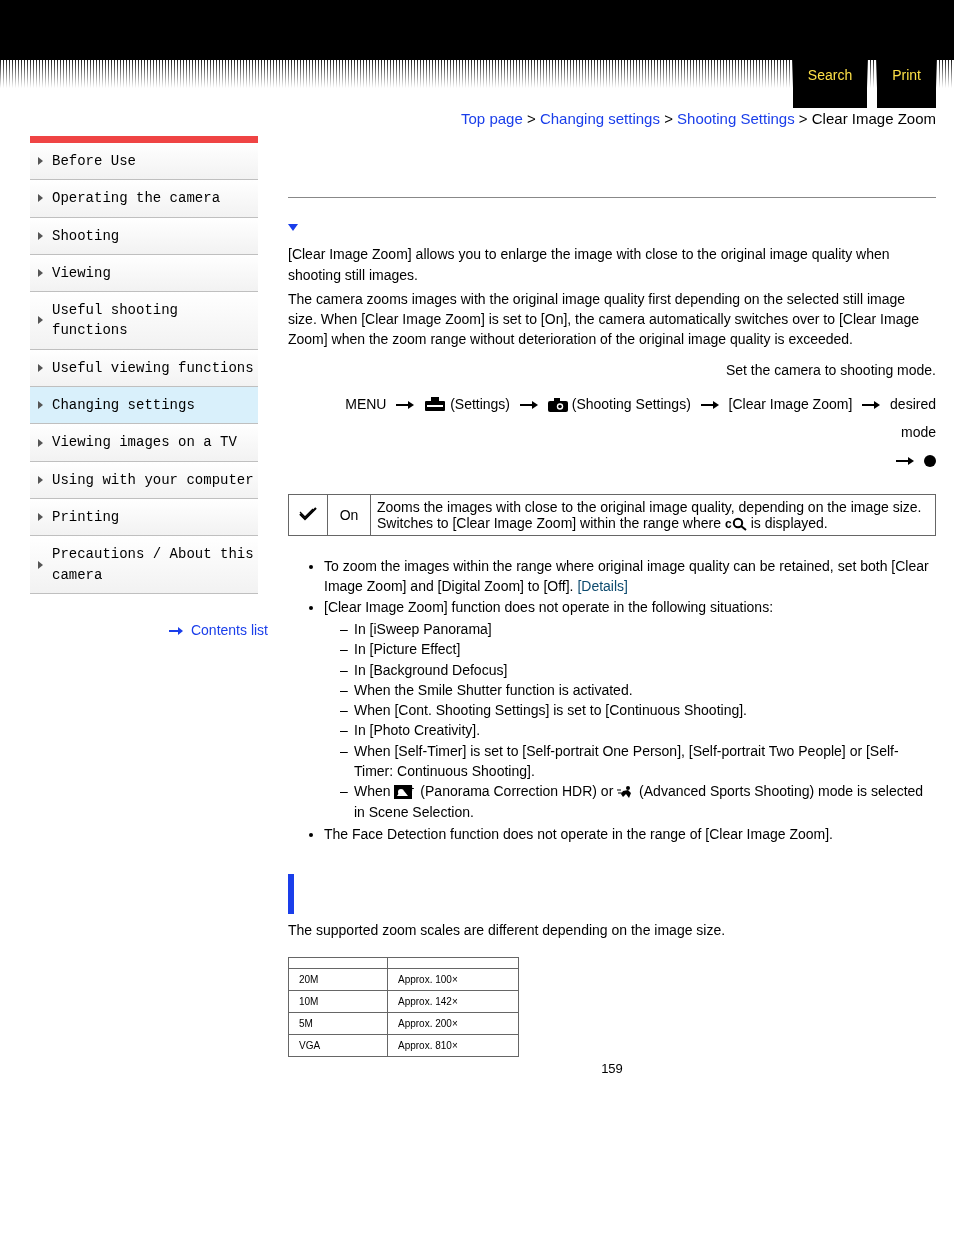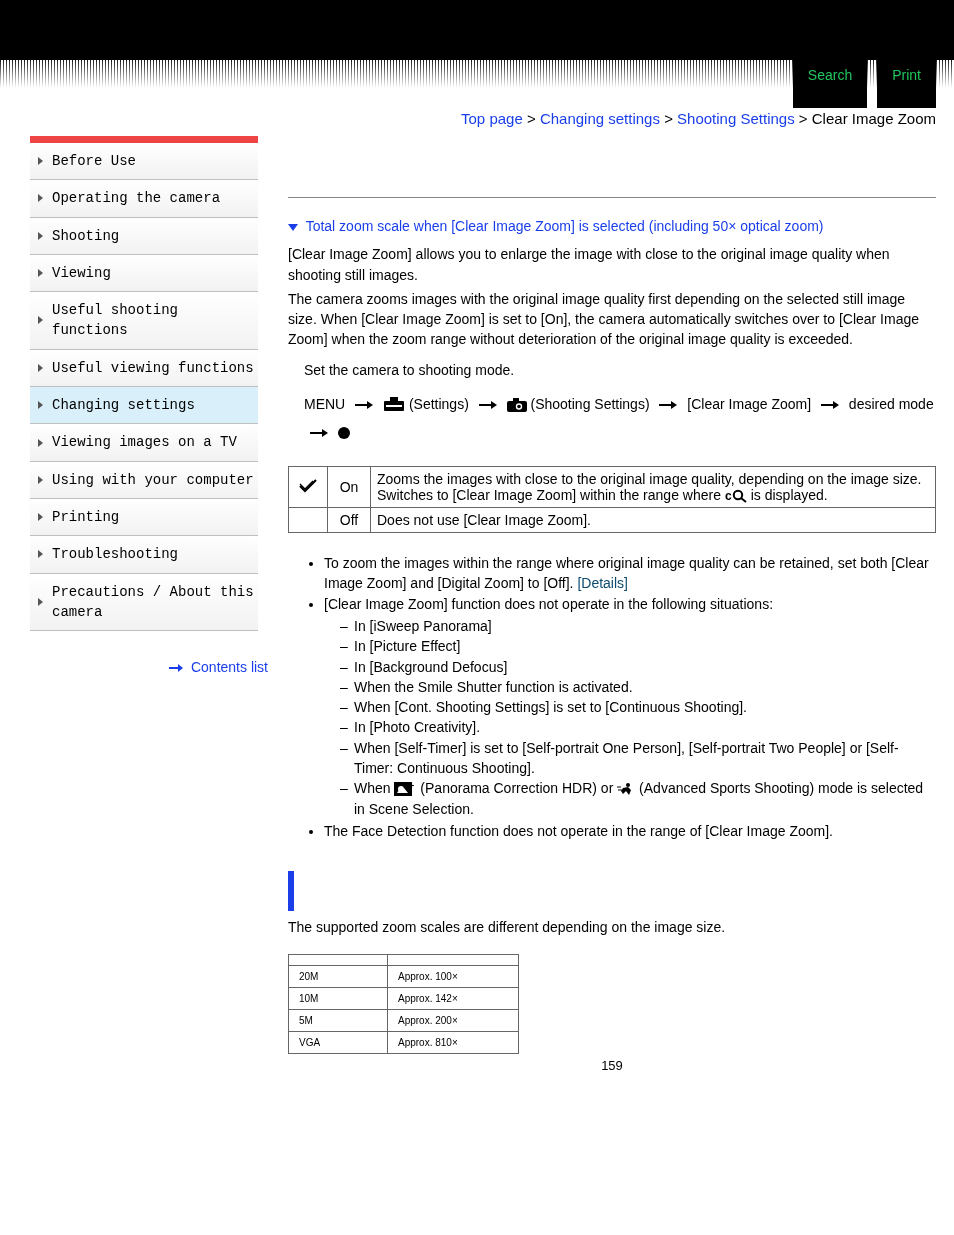--- a/index.html
+++ b/index.html
@@ -36,21 +36,21 @@
   right: 18px;
   bottom: -48px;
   display: flex;
   gap: 10px;
   z-index: 5;
 }
 .top-buttons a {
   display: inline-block;
   padding: 24px 14px;
   border: 1px solid #000;
-  color: #22c55e;
+  color: #fde047;
   background: #000;
   text-decoration: none;
   font-size: 14px;
 }
 
 .page {
   display: flex;
   margin-top: 50px;
 }
 
@@ -161,21 +161,22 @@
   border-right: 5px solid transparent;
   border-top: 7px solid #1a3eea;
   margin-right: 4px;
   vertical-align: middle;
 }
 p, li {
   line-height: 1.45;
 }
 p { margin: 4px 0; }
 .steps {
-  margin: 10px 0 20px 16px;
+  margin: 10px 0 20px 24px;
+  text-align: right;
 }
 .menu-path {
   line-height: 2;
 }
 .inline-icon {
   display: inline-block;
   vertical-align: -3px;
 }
 .arrow-r {
   display: inline-block;
@@ -306,39 +307,37 @@
       <li><span>Before Use</span></li>
       <li><span>Operating the camera</span></li>
       <li><span>Shooting</span></li>
       <li><span>Viewing</span></li>
       <li><span>Useful shooting functions</span></li>
       <li><span>Useful viewing functions</span></li>
       <li class="active"><span>Changing settings</span></li>
       <li><span>Viewing images on a TV</span></li>
       <li><span>Using with your computer</span></li>
       <li><span>Printing</span></li>
-      <li><span>Troubleshooting</span></li>
       <li><span>Precautions / About this camera</span></li>
     </ul>
     <div class="contents-link-row">
       <span class="arrow-right-blue"></span>
       <a href="#">Contents list</a>
     </div>
   </div>
 
   <div class="main">
     <div class="breadcrumb">
       <a href="#">Top page</a><span> &gt; </span><a href="#">Changing settings</a><span> &gt; </span><a href="#">Shooting Settings</a><span> &gt; </span><span>Clear Image Zoom</span>
     </div>
 
     <hr class="sep">
 
     <p>
       <span class="dn-triangle"></span>
-      <a class="anchor-link" href="#">Total zoom scale when [Clear Image Zoom] is selected (including 50× optical zoom)</a>
     </p>
 
     <p style="margin-top:8px;">[Clear Image Zoom] allows you to enlarge the image with close to the original image quality when shooting still images.</p>
     <p>The camera zooms images with the original image quality first depending on the selected still image size. When [Clear Image Zoom] is set to [On], the camera automatically switches over to [Clear Image Zoom] when the zoom range without deterioration of the original image quality is exceeded.</p>
 
     <div class="steps">
       <p>Set the camera to shooting mode.</p>
       <p class="menu-path" style="margin-top:10px;">
         <span>MENU</span>
         <span class="arrow-r"></span>
@@ -379,25 +378,20 @@
         <td>
           <span>Zooms the images with close to the original image quality, depending on the image size.</span><br>
           <span>Switches to [Clear Image Zoom] within the range where </span>
           <svg class="inline-icon" width="22" height="14" viewBox="0 0 22 14">
                 <text x="0" y="11" font-size="12" font-weight="bold" font-family="Arial">c</text>
                 <circle cx="13" cy="6" r="4.2" fill="none" stroke="#000" stroke-width="2"></circle>
                 <line x1="16" y1="9" x2="21" y2="13" stroke="#000" stroke-width="2"></line>
               </svg>
           <span> is displayed.</span>
         </td>
-      </tr>
-      <tr>
-        <td class="icon-cell"></td>
-        <td class="lbl-cell">Off</td>
-        <td>Does not use [Clear Image Zoom].</td>
       </tr>
     </tbody>
       </table>
 
     <ul class="bulleted">
       <li>
         <span>To zoom the images within the range where original image quality can be retained, set both [Clear Image Zoom] and [Digital Zoom] to [Off]. </span><a href="#" class="details-link">[Details]</a>
       </li>
       <li>
         <span>[Clear Image Zoom] function does not operate in the following situations:</span>

